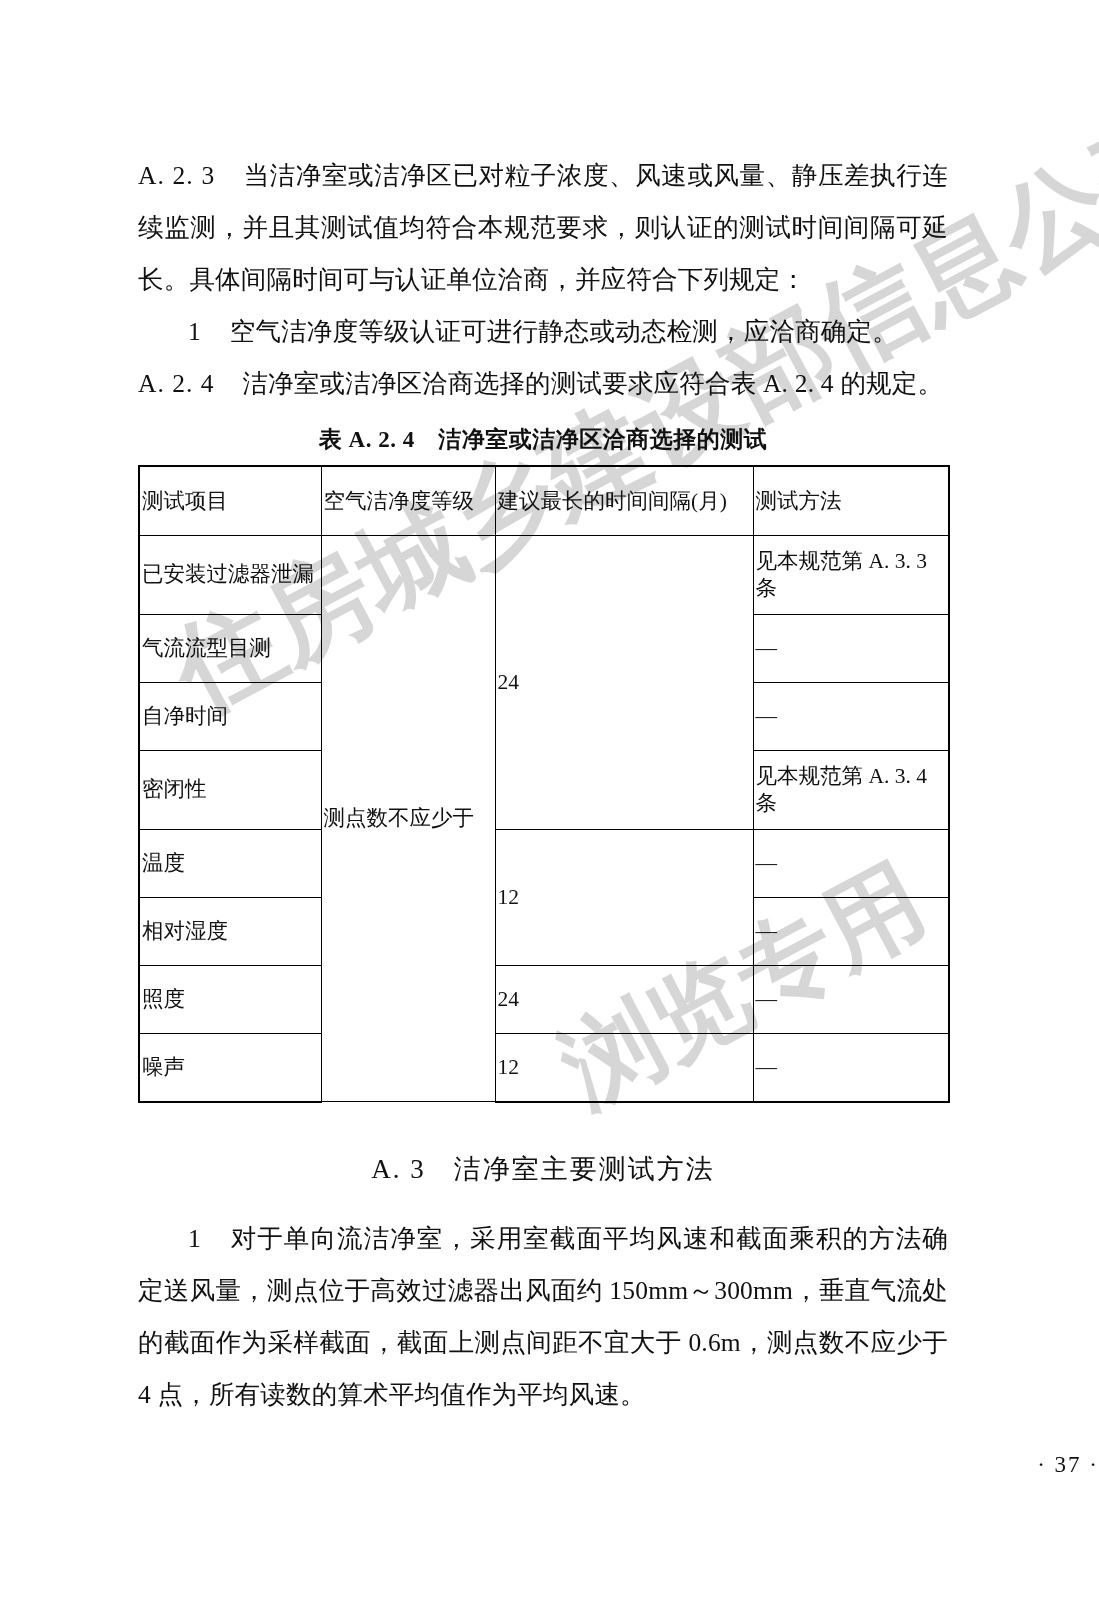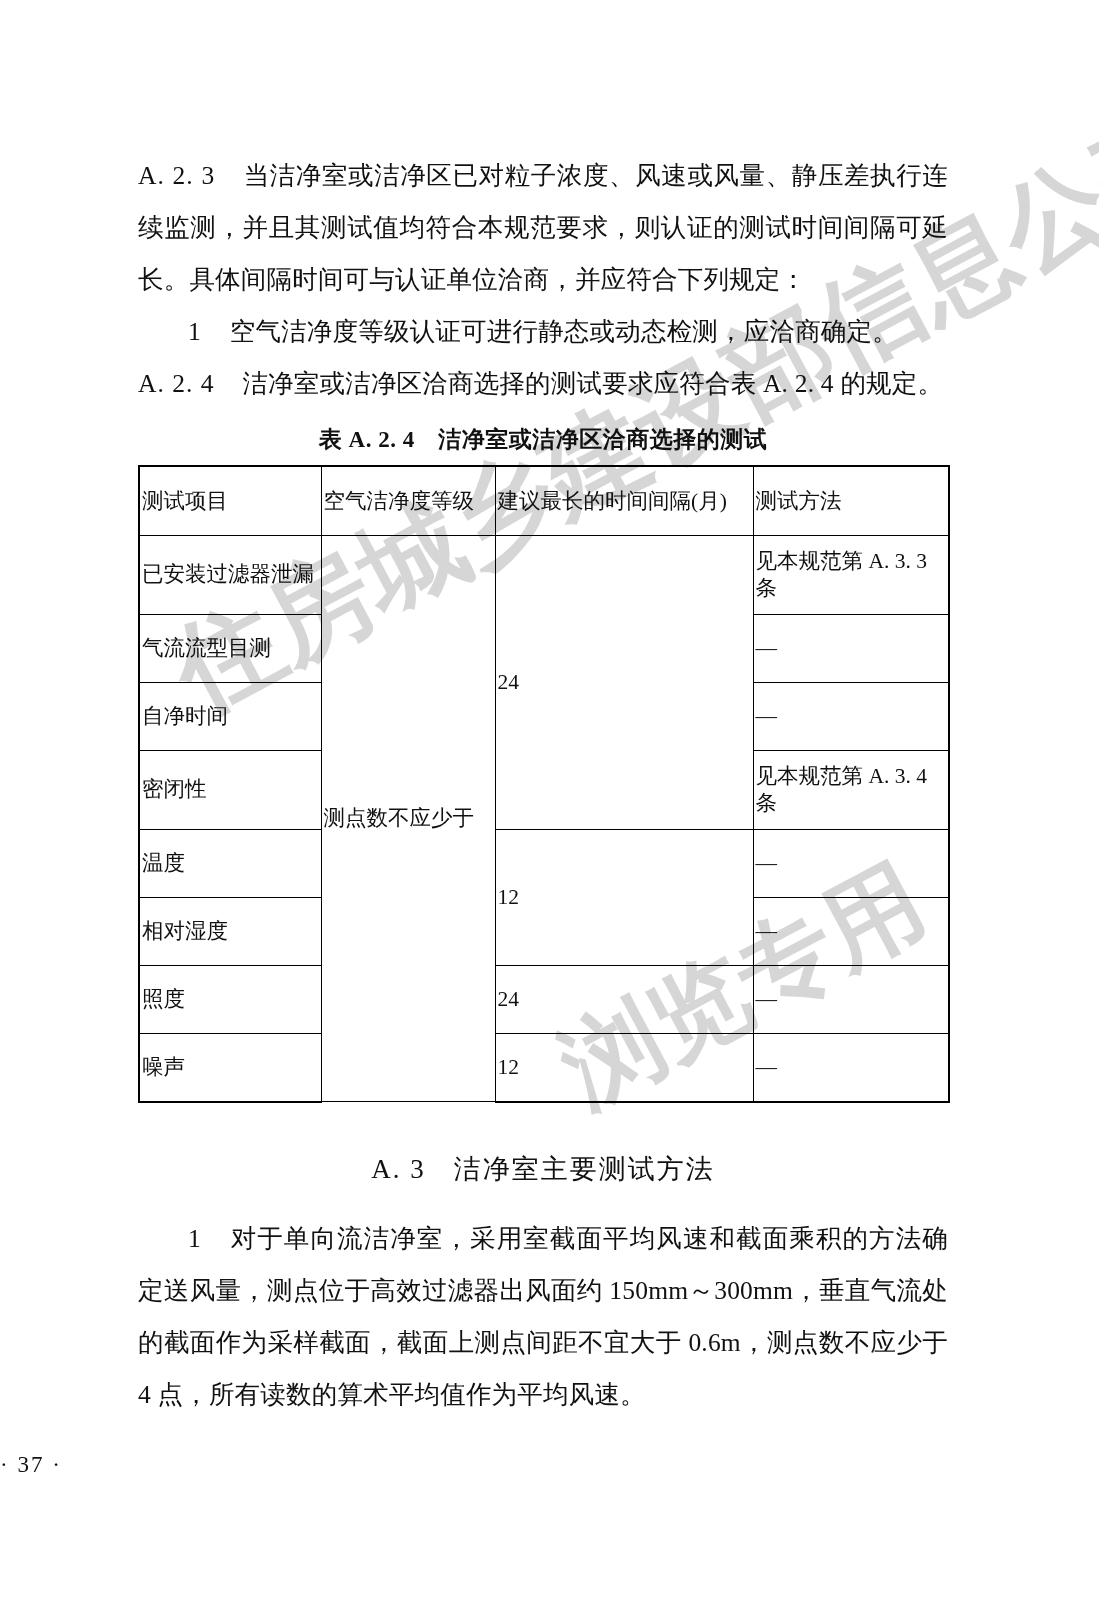--- a/index.html
+++ b/index.html
@@ -78,21 +78,21 @@
     text-align: center;
     font-size: 27px;
     font-weight: normal;
     letter-spacing: 2px;
   }
   .footer {
     position: absolute;
     left: 0;
     top: 1452px;
     width: 1099px;
-    text-align: left;
+    text-align: right;
     font-size: 23px;
     letter-spacing: 2px;
   }
   
   .watermark {
     position: absolute;
     left: 0; top: 0;
     width: 1099px; height: 1598px;
     pointer-events: none;
     overflow: hidden;

